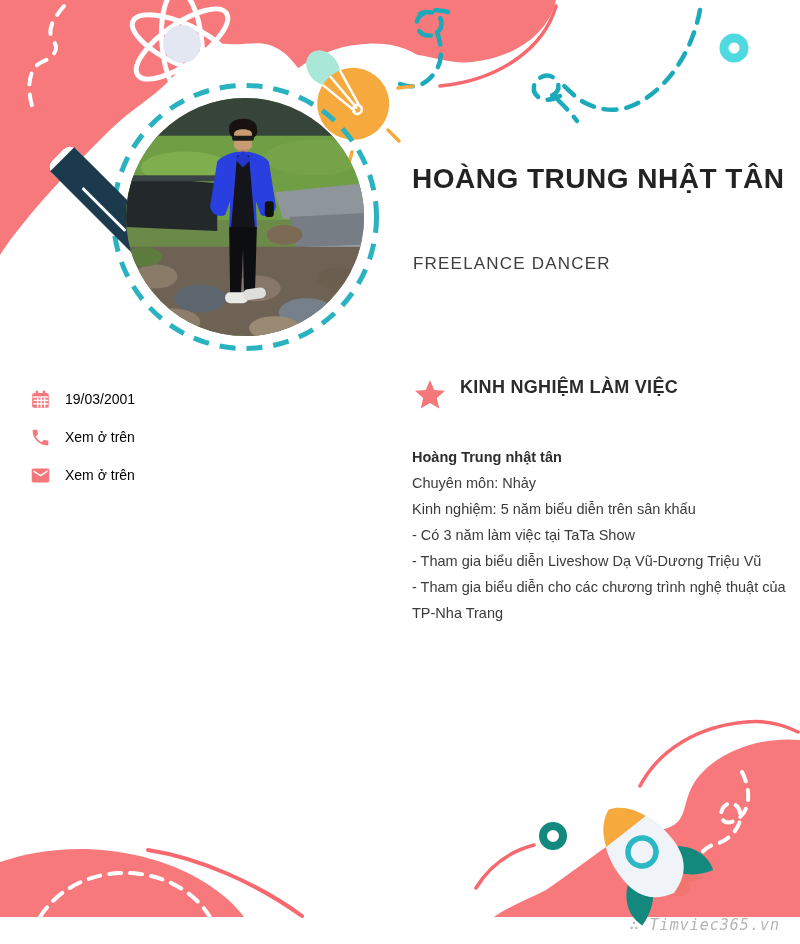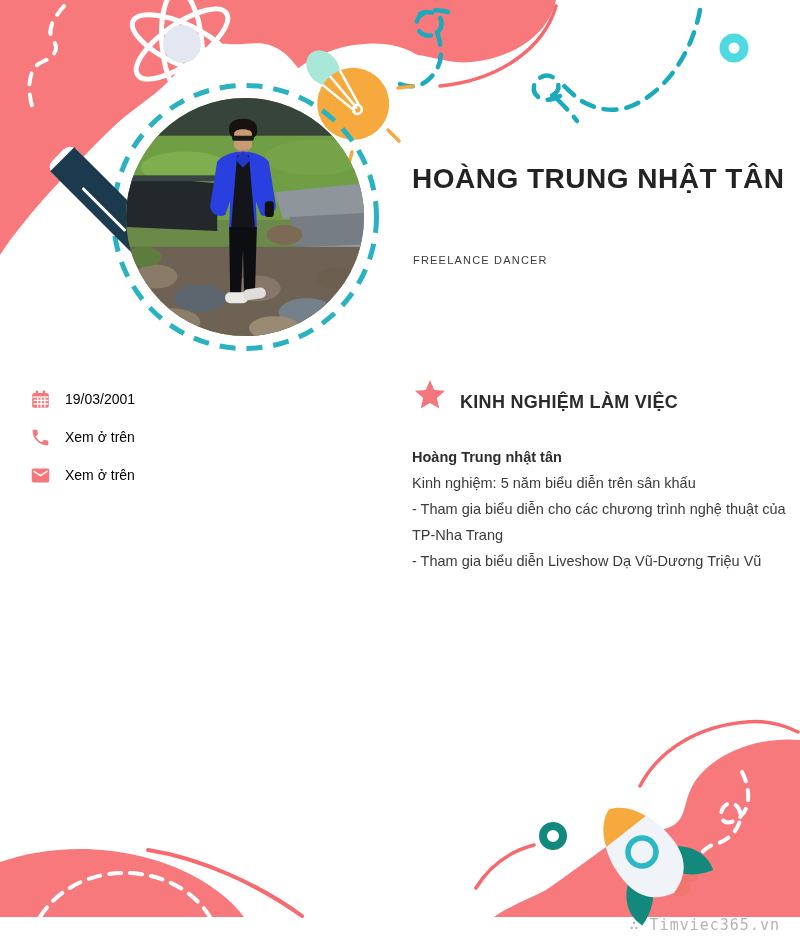--- a/index.html
+++ b/index.html
@@ -1,31 +1,31 @@
 <!DOCTYPE html>
 <html><head>
 <meta charset="utf-8">
 <style>
   * { margin:0; padding:0; box-sizing:border-box; }
   body { background:#fff; font-family:"Liberation Sans", sans-serif; }
   .page { position:relative; width:800px; height:944px; background:#ffffff; overflow:hidden; }
   .decor { position:absolute; left:0; top:0; width:800px; height:944px; pointer-events:none; }
   .photo { position:absolute; left:126px; top:98px; width:238px; height:238px; border-radius:50%; overflow:hidden; }
   .name { position:absolute; left:412px; top:160px; width:382px; font-size:28px; line-height:38px; font-weight:bold; color:#232323; letter-spacing:.5px; }
-  .subtitle { position:absolute; left:413px; top:254px; font-size:11px; color:#3d3d3d; letter-spacing:1.2px; }
+  .subtitle { position:absolute; left:413px; top:254px; font-size:17px; color:#3d3d3d; letter-spacing:1.2px; }
   .contact { position:absolute; left:30px; top:380px; }
   .c-row { display:flex; align-items:center; height:38px; }
   .c-ico { width:21px; height:21px; margin-right:14px; flex:0 0 21px; }
   .c-txt { font-size:14px; color:#000000; }
-  .exp-head { position:absolute; left:411px; top:377px; display:flex; align-items:flex-end; }
+  .exp-head { position:absolute; left:411px; top:377px; display:flex; align-items:flex-start; }
   .star { width:38px; height:36px; margin-right:11px; }
   .exp-title { font-size:18px; font-weight:bold; color:#2b2b2b; letter-spacing:.3px; }
   .exp-body { position:absolute; left:412px; top:444px; width:380px; font-size:14.5px; line-height:26px; color:#3b3b3b; }
   .bold { font-weight:bold; color:#2e2e2e; }
-  .watermark { position:absolute; right:20px; top:916px; font-family:"DejaVu Sans Mono", monospace; font-size:15px; color:#b5b5b5; letter-spacing:1px; }
+  .watermark { position:absolute; right:20px; top:916px; font-family:"DejaVu Sans Mono", monospace; font-size:15px; color:#b5b5b5; letter-spacing:1px;font-style:italic; }
 </style>
 </head>
 <body>
 
 <div class="page">
 
   <svg class="decor" viewBox="0 0 800 944" xmlns="http://www.w3.org/2000/svg">
 
     <path fill="#F8797C" d="M0,255 L0,0 L556,0
       C548,36 512,58 472,62 C440,65 424,50 398,56 C386,60 380,70 370,78
@@ -177,20 +177,22 @@
 
   <div class="exp-head">
     <svg class="star" viewBox="0 0 24 24">
       <path fill="#F4777B" d="M12 17.27L18.18 21l-1.64-7.03L22 9.24l-7.19-.61L12 2 9.19 8.63 2 9.24l5.46 4.73L5.82 21z"></path>
     </svg>
     <span class="exp-title">KINH NGHIỆM LÀM VIỆC</span>
   </div>
 
   <div class="exp-body">
     <div class="bold">Hoàng Trung nhật tân</div>
+    <div>Chuyên môn: Nhảy</div>
     <div>Kinh nghiệm: 5 năm biểu diễn trên sân khấu</div>
+    <div>- Có 3 năm làm việc tại TaTa Show</div>
+    <div>- Tham gia biểu diễn Liveshow Dạ Vũ-Dương Triệu Vũ</div>
     <div>- Tham gia biểu diễn cho các chương trình nghệ thuật của TP-Nha Trang</div>
-    <div>- Tham gia biểu diễn Liveshow Dạ Vũ-Dương Triệu Vũ</div>
   </div>
 
   <div class="watermark">∴ Timviec365.vn</div>
 
 </div>
 
 </body></html>

